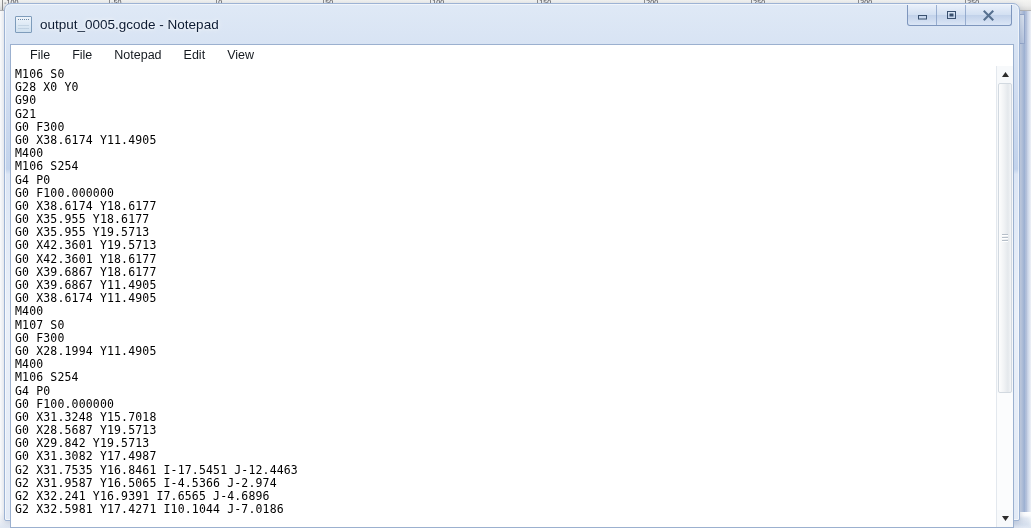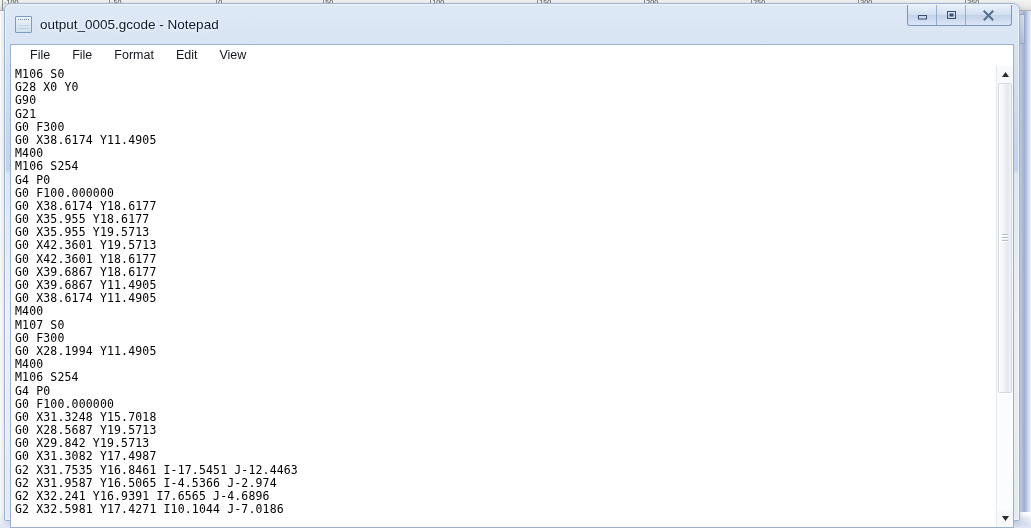--- a/index.html
+++ b/index.html
@@ -343,21 +343,21 @@
         <svg width="15" height="13" viewBox="0 0 15 13" aria-hidden="true">
           <path d="M3.5 2.5 L11.5 10.5 M11.5 2.5 L3.5 10.5" stroke="#56708f" stroke-width="2.1" stroke-linecap="square" fill="none"></path>
         </svg>
       </div>
     </div>
   </div>
 
   <div id="menu-bar">
     <div class="menu-item">File</div>
     <div class="menu-item">File</div>
-    <div class="menu-item">Format</div>
+    <div class="menu-item">Notepad</div>
     <div class="menu-item">Edit</div>
     <div class="menu-item">View</div>
   </div>
 
   <div id="edit-area">
 
     <div id="text-surface">
       <div id="gcode-text"><div class="code-line">M106 S0</div><div class="code-line">G28 X0 Y0</div><div class="code-line">G90</div><div class="code-line">G21</div><div class="code-line">G0 F300</div><div class="code-line">G0 X38.6174 Y11.4905</div><div class="code-line">M400</div><div class="code-line">M106 S254</div><div class="code-line">G4 P0</div><div class="code-line">G0 F100.000000</div><div class="code-line">G0 X38.6174 Y18.6177</div><div class="code-line">G0 X35.955 Y18.6177</div><div class="code-line">G0 X35.955 Y19.5713</div><div class="code-line">G0 X42.3601 Y19.5713</div><div class="code-line">G0 X42.3601 Y18.6177</div><div class="code-line">G0 X39.6867 Y18.6177</div><div class="code-line">G0 X39.6867 Y11.4905</div><div class="code-line">G0 X38.6174 Y11.4905</div><div class="code-line">M400</div><div class="code-line">M107 S0</div><div class="code-line">G0 F300</div><div class="code-line">G0 X28.1994 Y11.4905</div><div class="code-line">M400</div><div class="code-line">M106 S254</div><div class="code-line">G4 P0</div><div class="code-line">G0 F100.000000</div><div class="code-line">G0 X31.3248 Y15.7018</div><div class="code-line">G0 X28.5687 Y19.5713</div><div class="code-line">G0 X29.842 Y19.5713</div><div class="code-line">G0 X31.3082 Y17.4987</div><div class="code-line">G2 X31.7535 Y16.8461 I-17.5451 J-12.4463</div><div class="code-line">G2 X31.9587 Y16.5065 I-4.5366 J-2.974</div><div class="code-line">G2 X32.241 Y16.9391 I7.6565 J-4.6896</div><div class="code-line">G2 X32.5981 Y17.4271 I10.1044 J-7.0186</div></div>
     </div>
 

